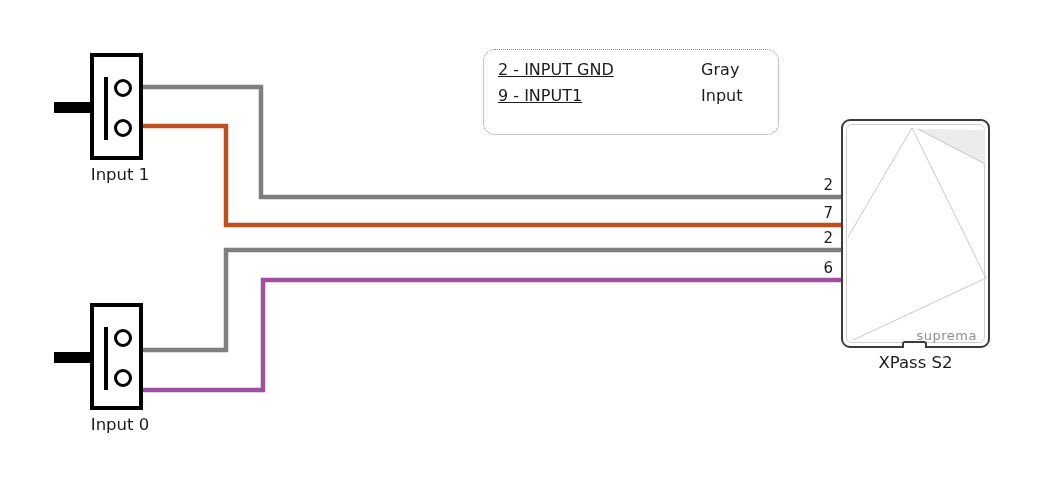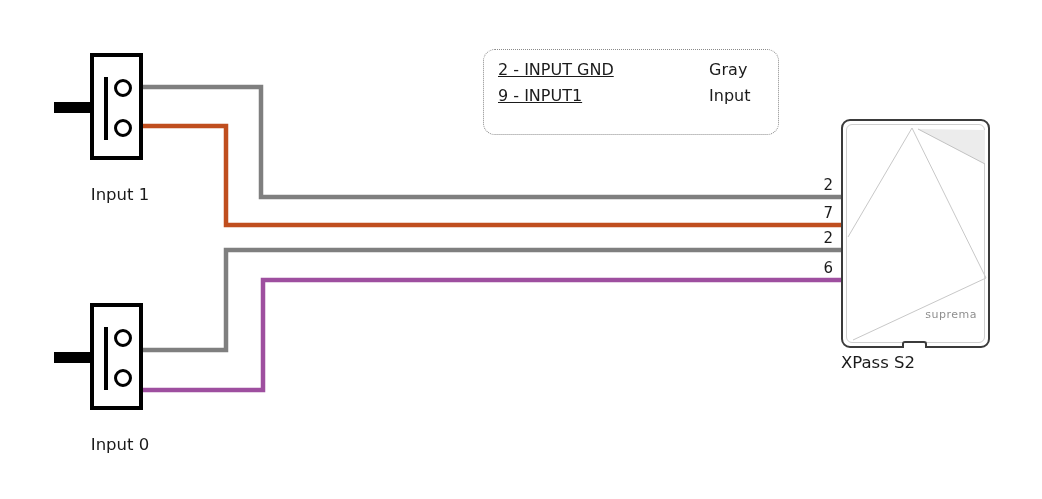--- a/index.html
+++ b/index.html
@@ -18,21 +18,21 @@
     position: absolute;
     left: 483px; top: 49px;
     width: 296px; height: 86px;
     border: 1px dotted #8a8a8a;
     border-radius: 12px;
     box-sizing: border-box;
     padding: 7px 0 0 14px;
   }
   .legend-row { height: 26px; line-height: 26px; font-size: 16px; white-space: nowrap; }
   .legend-label { display: inline-block; width: 198px; text-decoration: underline; }
-  .legend-color { display: inline-block; margin-left: 8px; }
+  .legend-color { display: inline-block; }
 
   
   .switch { position: absolute; width: 160px; height: 150px; }
   .switch-1 { left: 50px; top: 50px; }
   .switch-0 { left: 50px; top: 300px; }
   .sw-box {
     position: absolute; left: 40px; top: 3px;
     width: 53px; height: 107px;
     border: 4px solid #000; box-sizing: border-box;
     background: #fff;
@@ -41,54 +41,54 @@
   .sw-actuator{ position: absolute; left: 4px;  top: 52px; width: 52px; height: 11px; background: #000; }
   .sw-contact {
     position: absolute; width: 18px; height: 18px;
     border: 3px solid #000; border-radius: 50%;
     box-sizing: border-box; background: #fff;
   }
   .sw-contact-top    { left: 64px; top: 29px; }
   .sw-contact-bottom { left: 64px; top: 69px; }
   .sw-label {
     position: absolute; left: 20px; top: 115px; width: 100px;
-    text-align: center; font-size: 16.5px; margin-top: 20px;
+    text-align: center; font-size: 16.5px;
   }
 
   
   .wire-layer { position: absolute; left: 0; top: 0; pointer-events: none; }
   .pin-label { font-family: "DejaVu Sans", "Liberation Sans", sans-serif; font-size: 15px; fill: #1b1b1b; }
 
   
   .device-body {
     position: absolute; left: 841px; top: 119px;
     width: 149px; height: 229px;
     border: 2px solid #3b3b3b; border-radius: 9px;
     box-sizing: border-box; background: #fff;
   }
   .device-inner {
     position: absolute; inset: 3px;
     border: 1px solid #cfcfcf; border-radius: 6px;
   }
   .device-art { position: absolute; left: 0; top: 0; }
   .device-brand {
-    position: absolute; right: 11px; bottom: 25px;
-    font-size: 11px; color: #8f8f8f; letter-spacing: 0.5px;
+    position: absolute; right: 11px; bottom: 3px;
+    font-size: 13px; color: #8f8f8f; letter-spacing: 0.5px;
   }
   .device-notch {
     position: absolute; left: 59px; bottom: -2px;
     width: 25px; height: 7px;
     background: #fff;
     border: 2px solid #3b3b3b; border-bottom: none;
     border-radius: 3px 3px 0 0;
     box-sizing: border-box;
   }
   .device-label {
     position: absolute; left: 841px; top: 353px; width: 149px;
-    font-size: 16.5px;
+    text-align: center; font-size: 16.5px;
   }
 </style>
 </head>
 <body>
 
 <div class="canvas">
 
   <div class="legend">
     <div class="legend-row">
       <span class="legend-label">2 - INPUT GND</span>

